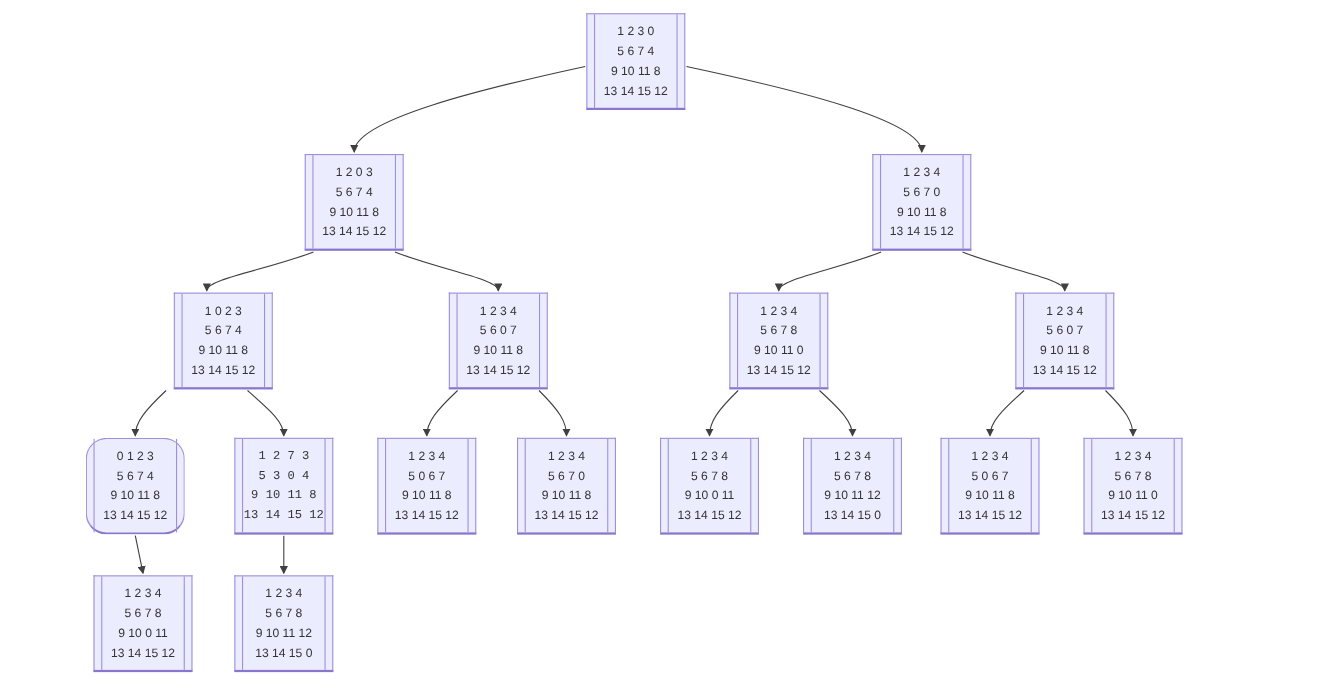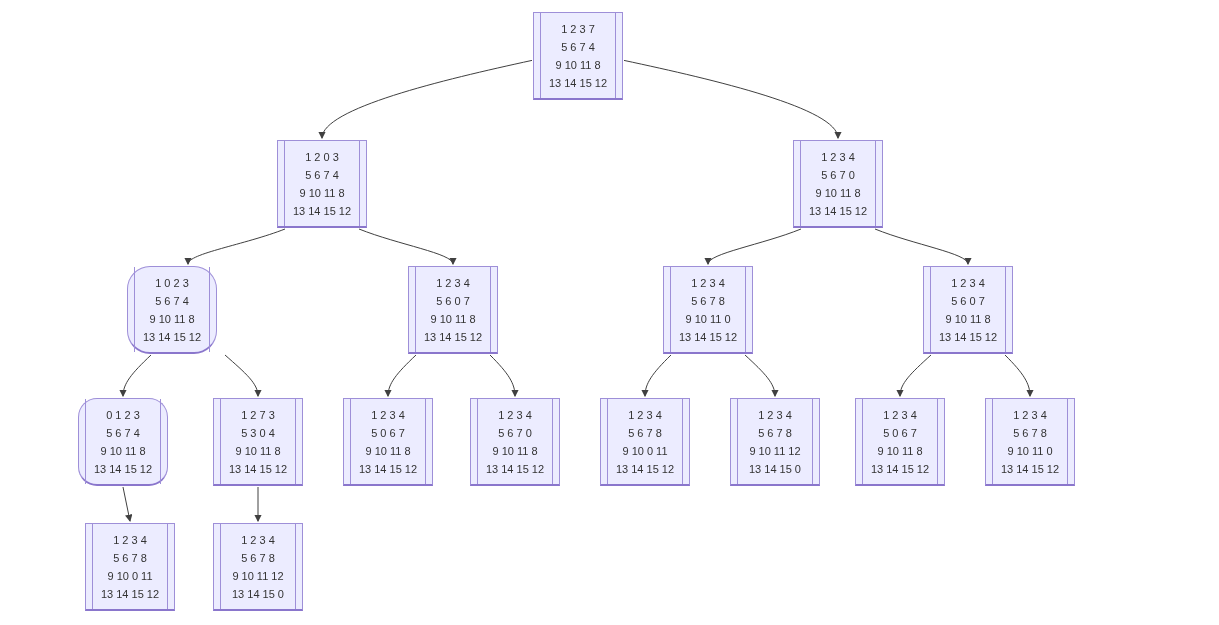--- a/index.html
+++ b/index.html
@@ -76,21 +76,21 @@
         <path d="M 745 355 C 765.1 373.45, 775 383.7, 775 396" fill="none" stroke="#404040" stroke-width="1" marker-end="url(#arrow)"></path>
         <path d="M 931 355 C 910.6 373.45, 900 383.7, 900 396" fill="none" stroke="#404040" stroke-width="1" marker-end="url(#arrow)"></path>
         <path d="M 1005 355 C 1023.6 373.45, 1030 383.7, 1030 396" fill="none" stroke="#404040" stroke-width="1" marker-end="url(#arrow)"></path>
         <path d="M 123 487 L 130 521" fill="none" stroke="#404040" stroke-width="1" marker-end="url(#arrow)"></path>
         <path d="M 258 487 L 258 521" fill="none" stroke="#404040" stroke-width="1" marker-end="url(#arrow)"></path>
       </g>
   </svg>
   <div id="nodes">
       <div class="node" style="left: 533px; top: 12px;">
         <div class="node-inner">
-          <div class="node-row">1 2 3 7</div>
+          <div class="node-row">1 2 3 0</div>
           <div class="node-row">5 6 7 4</div>
           <div class="node-row">9 10 11 8</div>
           <div class="node-row">13 14 15 12</div>
         </div>
       </div>
       <div class="node" style="left: 277px; top: 140px; padding-left: 32px;">
         <div class="node-inner">
           <div class="node-row">1 2 0 3</div>
           <div class="node-row">5 6 7 4</div>
           <div class="node-row">9 10 11 8</div>
@@ -98,21 +98,21 @@
         </div>
       </div>
       <div class="node" style="left: 793px; top: 140px;">
         <div class="node-inner">
           <div class="node-row">1 2 3 4</div>
           <div class="node-row">5 6 7 0</div>
           <div class="node-row">9 10 11 8</div>
           <div class="node-row">13 14 15 12</div>
         </div>
       </div>
-      <div class="node" style="left: 127px; top: 266px; border-radius: 23px;">
+      <div class="node" style="left: 158px; top: 266px;">
         <div class="node-inner">
           <div class="node-row">1 0 2 3</div>
           <div class="node-row">5 6 7 4</div>
           <div class="node-row">9 10 11 8</div>
           <div class="node-row">13 14 15 12</div>
         </div>
       </div>
       <div class="node" style="left: 408px; top: 266px;">
         <div class="node-inner">
           <div class="node-row">1 2 3 4</div>
@@ -138,21 +138,21 @@
         </div>
       </div>
       <div class="node" style="left: 78px; top: 398px; border-radius: 19px;">
         <div class="node-inner">
           <div class="node-row">0 1 2 3</div>
           <div class="node-row">5 6 7 4</div>
           <div class="node-row">9 10 11 8</div>
           <div class="node-row">13 14 15 12</div>
         </div>
       </div>
-      <div class="node" style="left: 213px; top: 398px;">
+      <div class="node" style="left: 213px; top: 398px; font-family: Liberation Mono, monospace;">
         <div class="node-inner">
           <div class="node-row">1 2 7 3</div>
           <div class="node-row">5 3 0 4</div>
           <div class="node-row">9 10 11 8</div>
           <div class="node-row">13 14 15 12</div>
         </div>
       </div>
       <div class="node" style="left: 343px; top: 398px;">
         <div class="node-inner">
           <div class="node-row">1 2 3 4</div>

